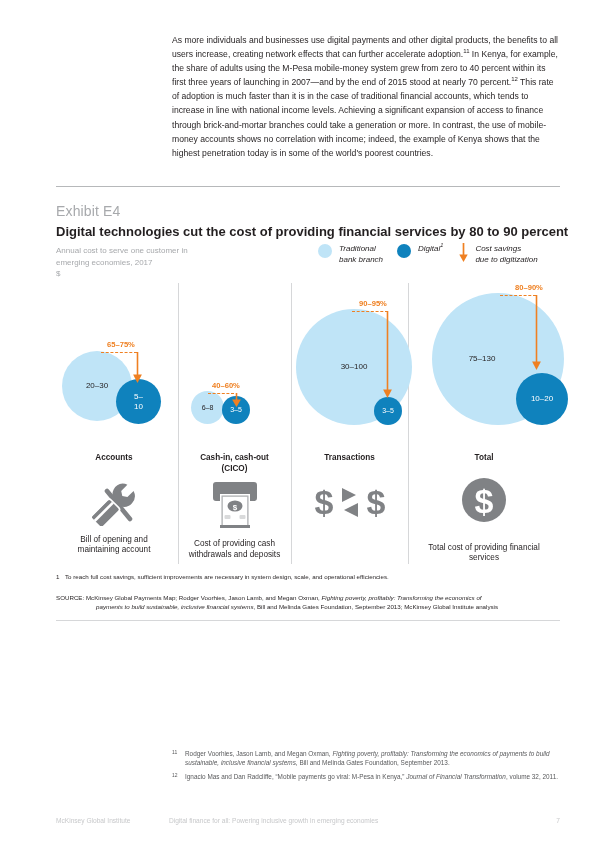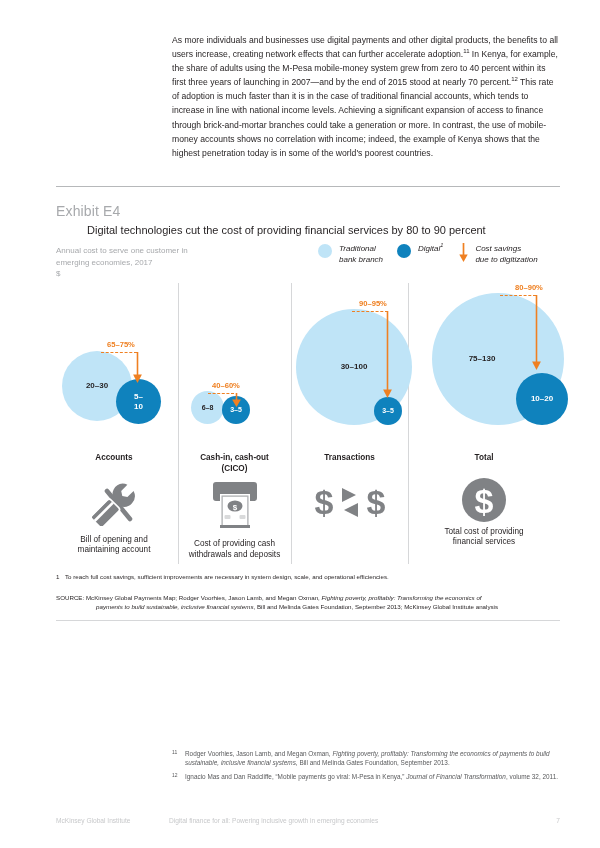--- a/index.html
+++ b/index.html
@@ -27,21 +27,21 @@
   .rule-top {
     position: absolute; left: 56px; top: 186px; width: 504px;
     height: 1px; background: #b6b8ba;
   }
   .exhibit-label {
     position: absolute; left: 56px; top: 203px;
     font-size: 14px; color: #a7a9ac; letter-spacing: .15px;
   }
   .exhibit-title {
     position: absolute; left: 56px; top: 224px;
-    font-size: 11px; font-weight: normal; color: #231f20; margin-left: 31px;
+    font-size: 13px; font-weight: bold; color: #231f20;
   }
   .exhibit-sub {
     position: absolute; left: 56px; top: 245px; width: 230px;
     font-size: 8px; line-height: 11.5px; color: #a7a9ac;
   }
 
   
   .legend { position: absolute; left: 318px; top: 243px; display: flex; align-items: flex-start; }
   .legend-item { display: flex; align-items: flex-start; margin-right: 14px; }
   .legend-dot { width: 14px; height: 14px; border-radius: 50%; margin-right: 7px; flex: none; margin-top: 1px; }
@@ -55,21 +55,21 @@
     position: absolute; top: 0; width: 1px; height: 281px; background: #d6d7d9;
   }
 
   .bubble {
     position: absolute; border-radius: 50%;
     display: flex; align-items: center; justify-content: center;
     text-align: center;
   }
   .bub-trad { background: #bfe4f7; color: #231f20; }
   .bub-dig  { background: #0f82bd; color: #ffffff; }
-  .bub-label { font-size: 8px; font-weight: bold; line-height: 9.6px; text-align: center; }
+  .bub-label { font-size: 8px; font-weight: normal; line-height: 9.6px; text-align: center; }
   .bub-label.white { color: #fff; }
 
   .pct {
     position: absolute; font-size: 7.6px; font-weight: bold; color: #ef8022;
     white-space: nowrap;
   }
   .dash {
     position: absolute; height: 0; border-top: 1.6px dashed #ef8022;
   }
   .arrow-svg { position: absolute; }
@@ -302,21 +302,21 @@
     </div>
 
     <div class="cat" style="left:352px; top:170px; width:152px;">
       <div class="cat-title">Total</div>
       <div class="cat-icon" style="margin-top:12px; height:48px;">
         <svg width="48" height="48" viewBox="0 0 48 48">
           <circle cx="24" cy="24" r="22" fill="#808285"></circle>
           <text x="24" y="37" font-family="Liberation Sans, sans-serif" font-size="34" font-weight="bold" fill="#ffffff" text-anchor="middle">$</text>
         </svg>
       </div>
-      <div class="cat-desc" style="margin-top:3px; padding:0 32px;">Total cost of providing financial services</div>
+      <div class="cat-desc" style="margin-top:19px; padding:0 16px;">Total cost of providing financial services</div>
     </div>
 
   </div>
 
   <div class="fn">
     <span class="num">1</span><span>To reach full cost savings, sufficient improvements are necessary in system design, scale, and operational efficiencies.</span>
   </div>
 
   <div class="src">
     <span class="lbl">SOURCE:</span>

